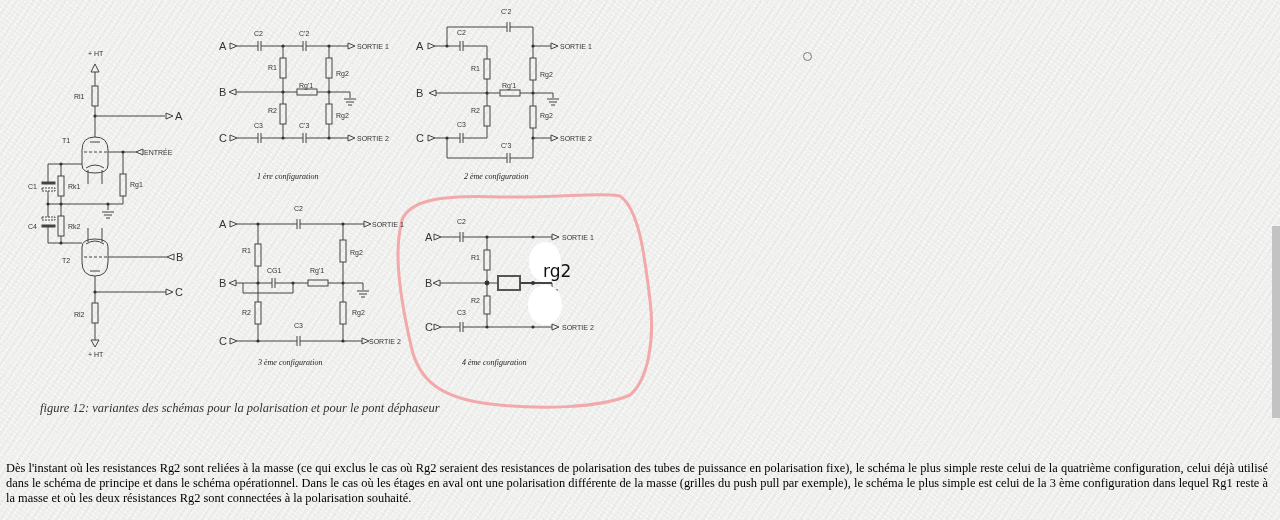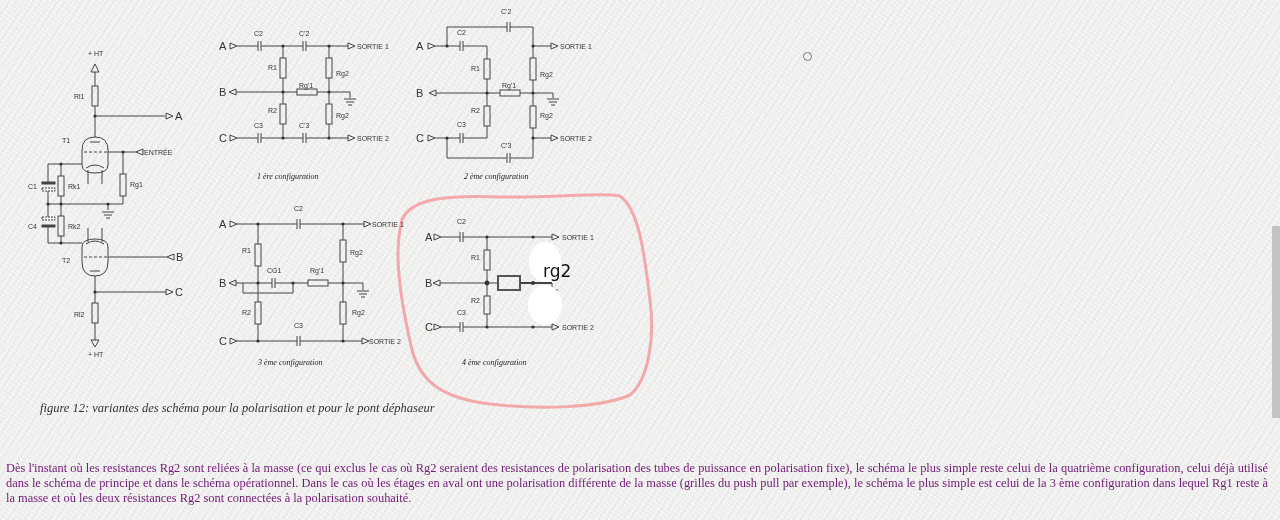--- a/index.html
+++ b/index.html
@@ -18,21 +18,21 @@
   .lblBig { font-family:"Liberation Sans", sans-serif; font-size:11px; fill:#333; }
   .cfg { font-family:"Liberation Serif", serif; font-style:italic; font-size:8px; fill:#222; }
   .annot { font-family:"DejaVu Sans", sans-serif; font-size:17px; fill:#111; }
   .caption {
     position:absolute; left:40px; top:401px;
     font-style:italic; font-size:12.5px; color:#333;
     font-family:"Liberation Serif", serif;
   }
   .para {
     position:absolute; left:6px; top:461px; width:1262px;
-    font-size:12.4px; line-height:15px; color:#701a75;
+    font-size:12.4px; line-height:15px; color:#000000;
     text-align:justify;
     font-family:"Liberation Serif", serif;
   }
   .scroll-track { position:absolute; right:0; top:0; width:9px; height:520px; background:transparent; }
   .scroll-thumb { position:absolute; right:0; top:226px; width:8px; height:192px; background:#c3c3c3; }
   .cursor-ring { position:absolute; left:803px; top:52px; width:7px; height:7px; border:1px solid #777; border-radius:50%; }
 </style>
 </head>
 <body>
 
@@ -370,19 +370,19 @@
     <text class="lbl" x="457" y="315">C3</text>
     <text class="lblBig" x="425" y="331">C</text>
     <text class="lbl" x="562" y="330">SORTIE 2</text>
     <text class="cfg" x="462" y="365">4 ème configuration</text>
     <text class="annot" x="543" y="277">rg2</text>
   </g>
 </svg>
 
 <div class="cursor-ring"></div>
 
-<div class="caption">figure 12: variantes des schéma pour la polarisation et pour le pont déphaseur</div>
+<div class="caption">figure 12: variantes des schémas pour la polarisation et pour le pont déphaseur</div>
 
 <div class="para">Dès l'instant où les resistances Rg2 sont reliées à la masse (ce qui exclus le cas où Rg2 seraient des resistances de polarisation des tubes de puissance en polarisation fixe), le schéma le plus simple reste celui de la quatrième configuration, celui déjà utilisé dans le schéma de principe et dans le schéma opérationnel. Dans le cas où les étages en aval ont une polarisation différente de la masse (grilles du push pull par exemple), le schéma le plus simple est celui de la 3 ème configuration dans lequel Rg1 reste à la masse et où les deux résistances Rg2 sont connectées à la polarisation souhaité.</div>
 
 <div class="scroll-track">
   <div class="scroll-thumb"></div>
 </div>
 
 </body></html>

